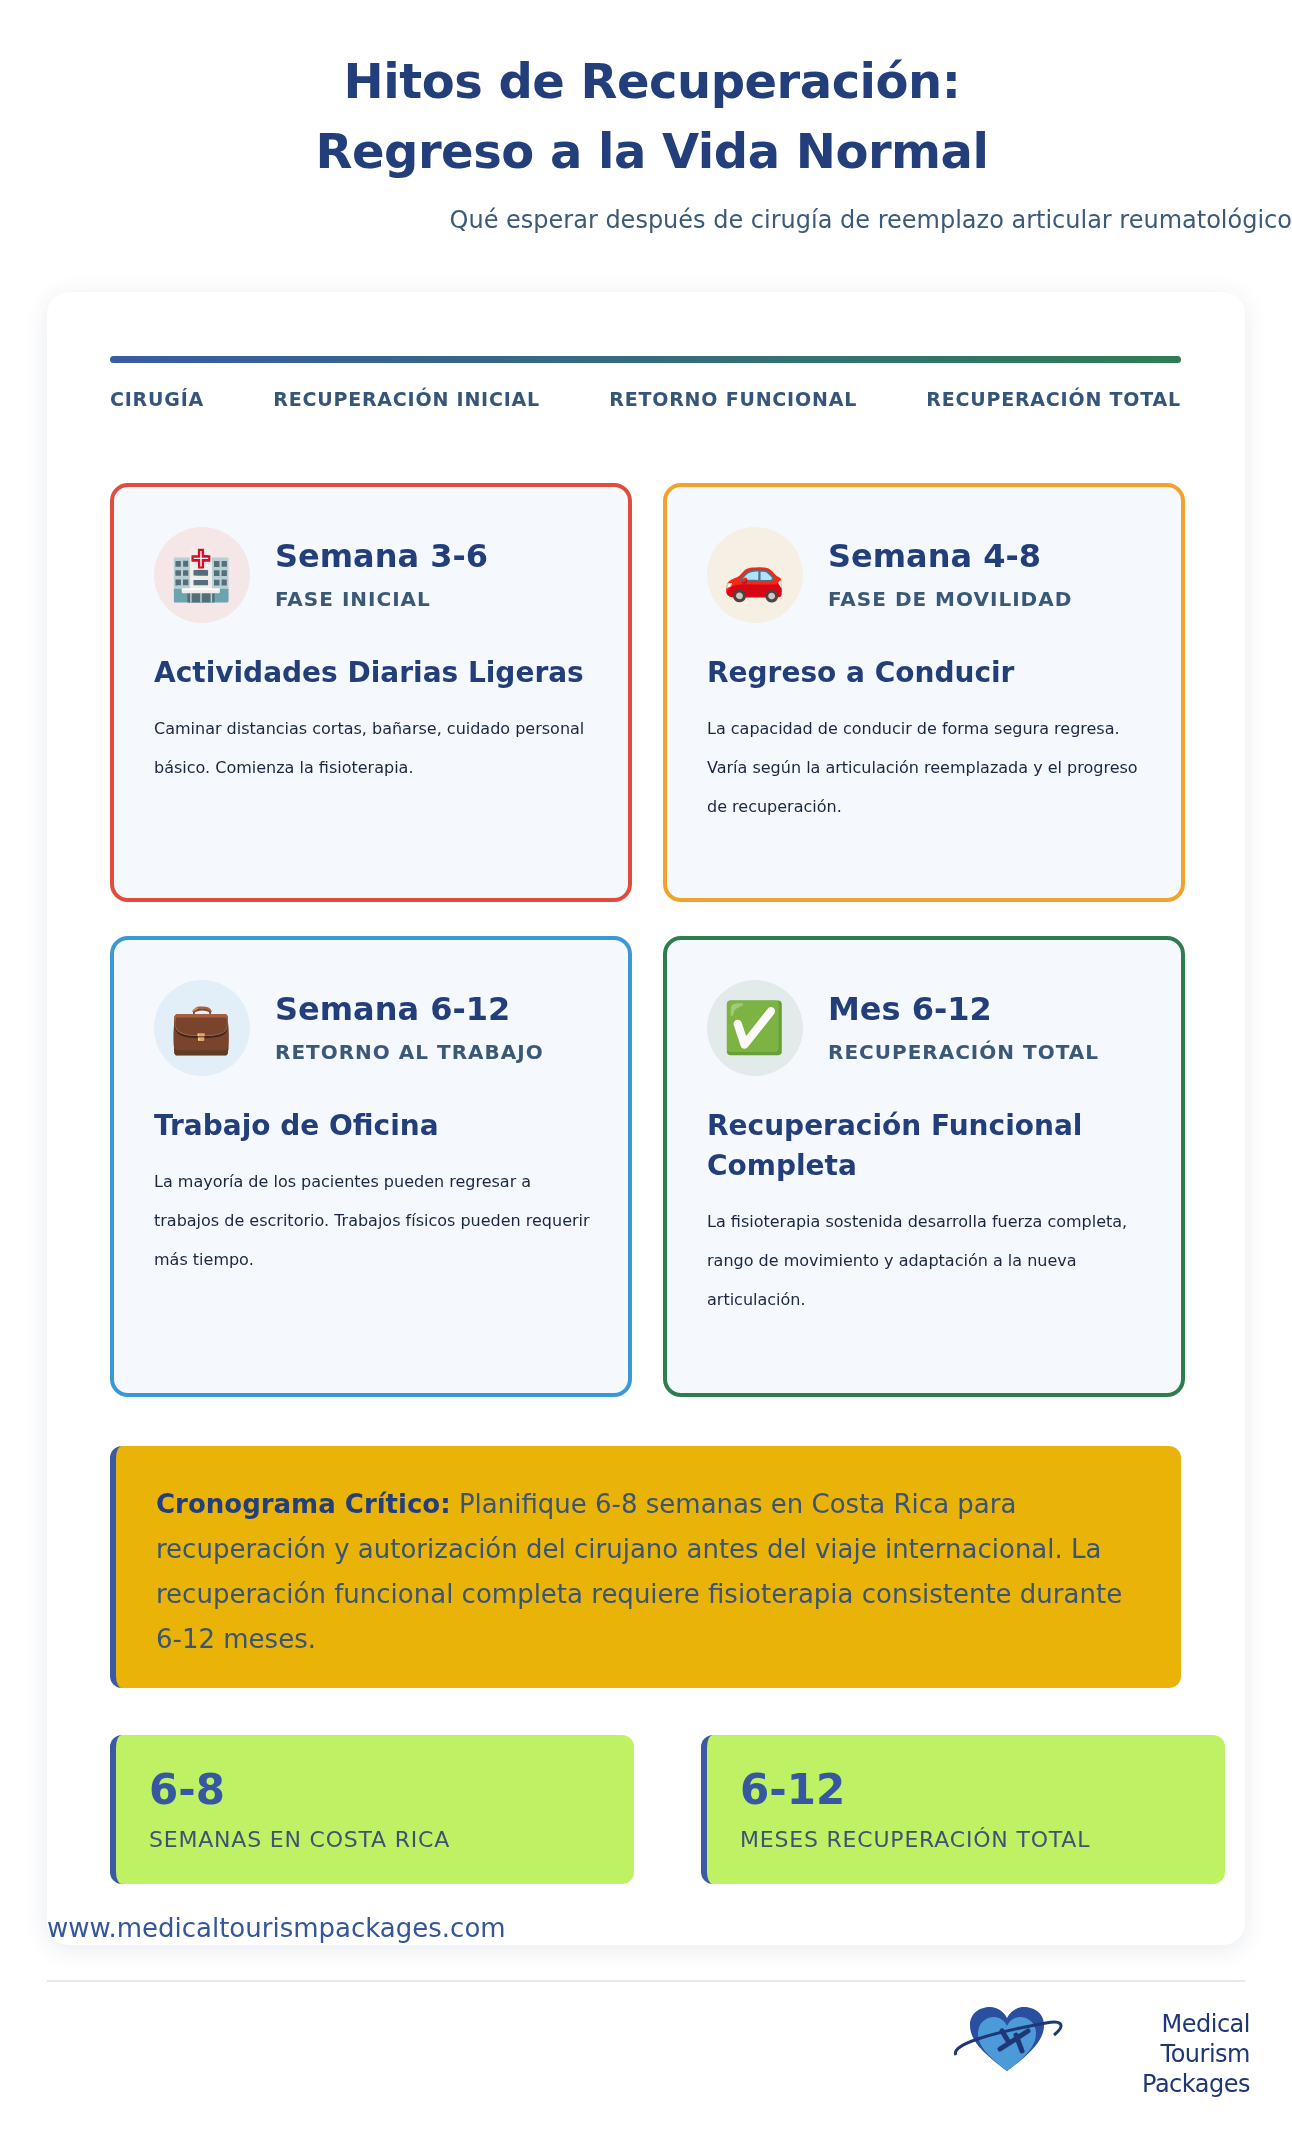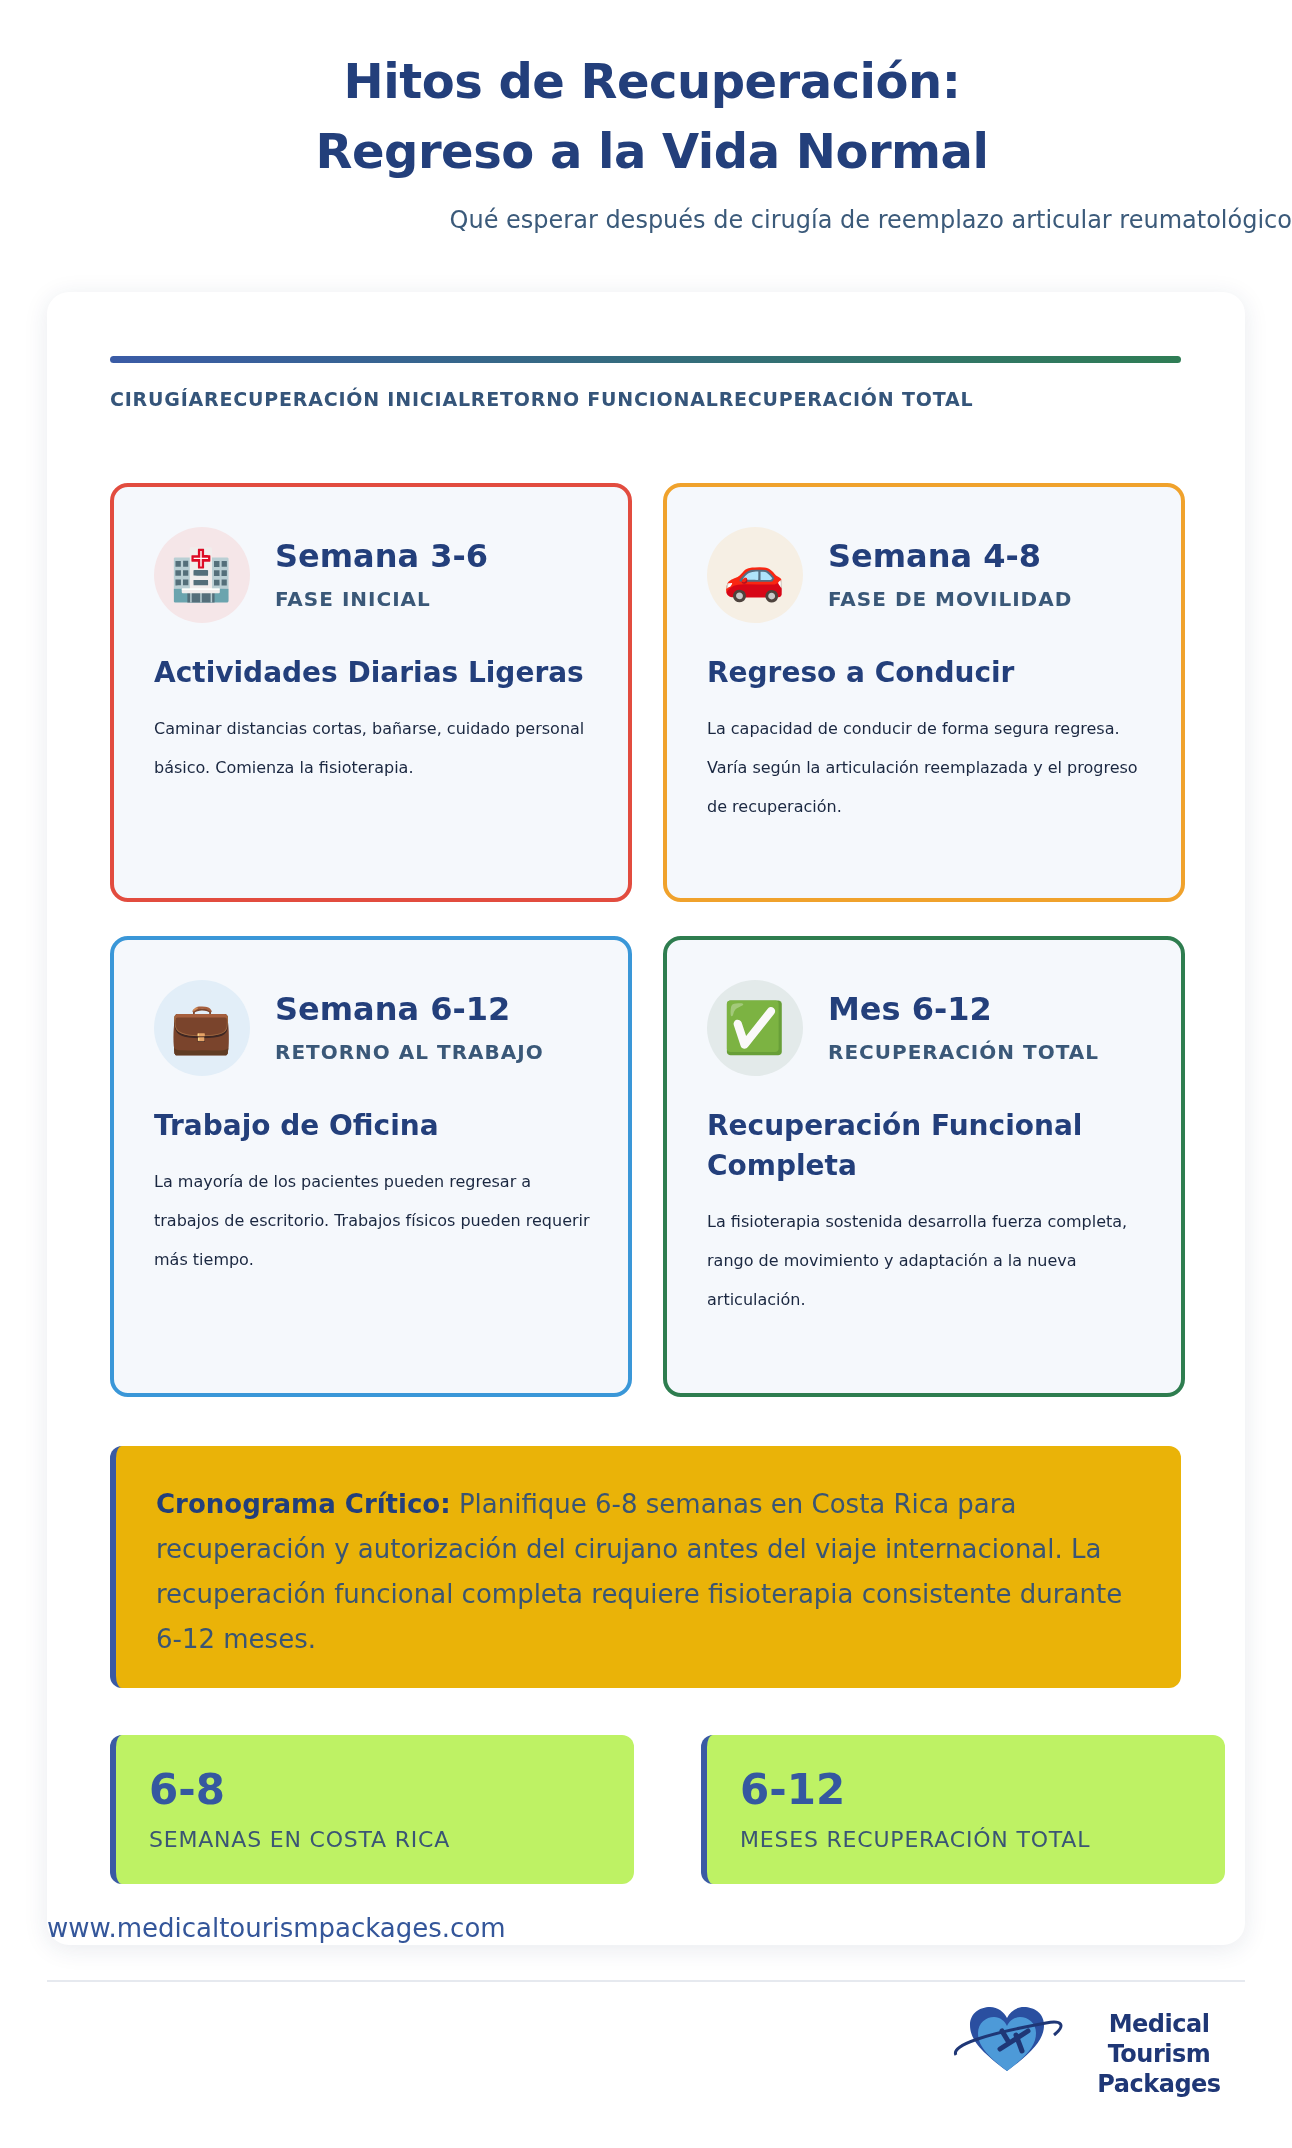--- a/index.html
+++ b/index.html
@@ -2,37 +2,37 @@
 <html><head>
 <meta charset="utf-8">
 <style>
   * { box-sizing: border-box; margin: 0; padding: 0; }
   html, body { width: 1292px; height: 2148px; background: #ffffff; }
   body { font-family: "DejaVu Sans", "Liberation Sans", sans-serif; color: #1a2a44; position: relative; overflow: hidden; }
   .title { position: absolute; left: 0; width: 1292px; top: 46px; text-align: center; color: #233f7b; font-weight: bold; font-size: 48px; line-height: 70px; letter-spacing: -0.5px; padding-left: 12px; }
   .subtitle { position: absolute; left: 0; width: 1292px; top: 206px; text-align: right; color: #3b5a7a; font-size: 24px; }
   .panel { position: absolute; left: 47px; top: 292px; width: 1198px; height: 1653px; background: #fff; border-radius: 22px; box-shadow: 0 4px 24px rgba(30,50,90,0.10); }
   .bar { position: absolute; left: 63px; top: 64px; width: 1071px; height: 7px; border-radius: 4px; background: linear-gradient(90deg, #3a5ba6, #2f7d55); }
-  .phases { position: absolute; left: 63px; top: 96px; width: 1071px; display: flex; justify-content: flex-start; }
+  .phases { position: absolute; left: 63px; top: 96px; width: 1071px; display: flex; justify-content: space-between; }
   .phase { font-size: 19px; font-weight: bold; color: #35557a; letter-spacing: 0.8px; }
   .card { position: absolute; width: 522px; border: 4px solid; border-radius: 18px; background: #f5f8fc; }
   .card .ic { position: absolute; left: 40px; top: 40px; width: 96px; height: 96px; border-radius: 50%; display: flex; align-items: center; justify-content: center; font-size: 50px; }
   .card .when { position: absolute; left: 161px; top: 50px; font-size: 32px; font-weight: bold; color: #233f7b; }
   .card .phase-tag { position: absolute; left: 161px; top: 100px; font-size: 20px; font-weight: bold; color: #3a5878; letter-spacing: 1px; }
   .card .head { position: absolute; left: 40px; top: 166px; width: 440px; font-size: 28px; font-weight: bold; color: #233f7b; line-height: 40px; }
   .card .desc { position: absolute; left: 40px; width: 440px; font-size: 16px; line-height: 39px; color: #1a2740; }
   .callout { position: absolute; left: 63px; top: 1154px; width: 1071px; height: 242px; background: #eab308; border-left: 6px solid #3a5aa4; border-radius: 12px; padding: 36px 40px 0 40px; font-size: 26px; line-height: 45px; color: #3a5574; }
   .callout b { color: #233f7b; }
   .stat { position: absolute; top: 1443px; width: 524px; height: 149px; background: #bef264; border-left: 6px solid #3a5aa4; border-radius: 12px; }
   .stat .num { position: absolute; left: 33px; top: 30px; font-size: 42px; font-weight: bold; color: #3558a0; }
   .stat .lbl { position: absolute; left: 33px; top: 92px; font-size: 22px; color: #3a5574; letter-spacing: 0.8px; }
   .divider { position: absolute; left: 47px; top: 1980px; width: 1198px; height: 2px; background: #e6e9ef; }
   .url { position: absolute; left: 47px; top: 1913px; font-size: 26px; color: #34569a; }
   .logo { position: absolute; left: 950px; top: 2005px; width: 300px; height: 70px; }
-  .logo-text { position: absolute; left: 118px; top: 4px; font-size: 24px; font-weight: bold; color: #1f3776; line-height: 30px; text-align: center; letter-spacing: -0.5px; }
+  .logo-text { position: absolute; left: 118px; top: 4px; font-size: 24px; font-weight: normal; color: #1f3776; line-height: 30px; text-align: right; letter-spacing: -0.5px; }
 </style>
 </head>
 <body>
 
 <div class="title">
   <div>Hitos de Recuperación:</div>
   <div>Regreso a la Vida Normal</div>
 </div>
 <div class="subtitle">Qué esperar después de cirugía de reemplazo articular reumatológico</div>
 

